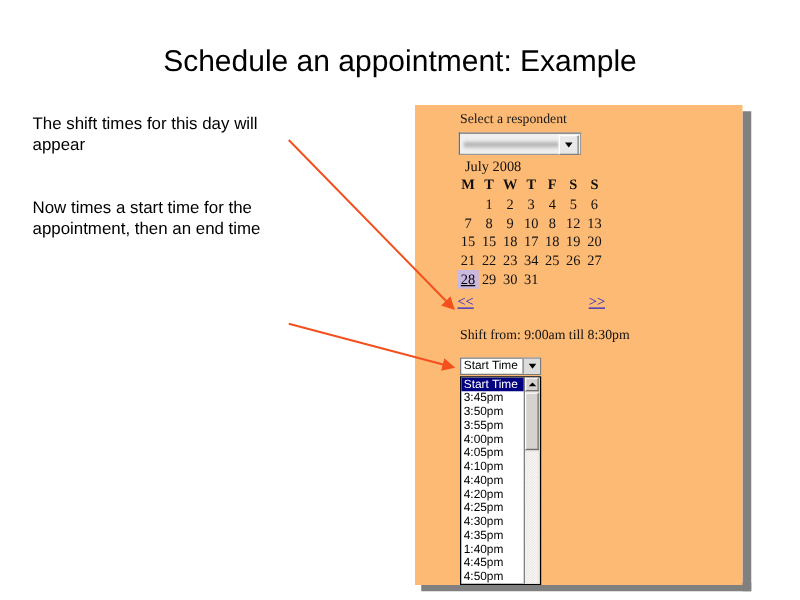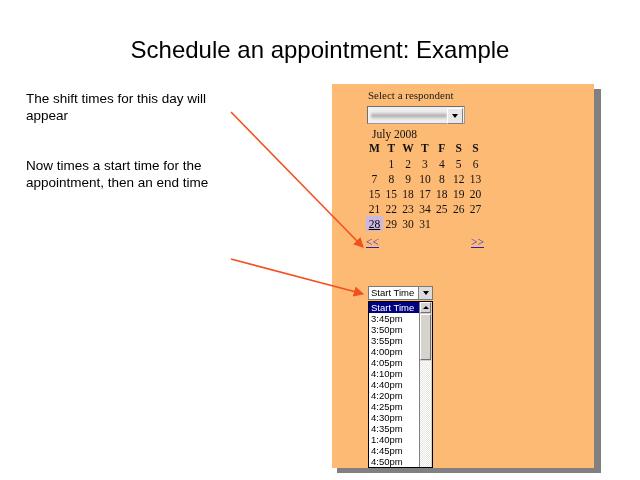--- a/index.html
+++ b/index.html
@@ -390,20 +390,21 @@
           </tr>
         </tbody>
     </table>
   </div>
 
   <div id="cal-nav">
     <a>&lt;&lt;</a>
     <a>&gt;&gt;</a>
   </div>
 
+  <div id="shift-text">Shift from: 9:00am till 8:30pm</div>
 
   <div id="start-time-combo">
     <span id="start-time-combo-value">Start Time</span>
     <div id="start-time-combo-btn">
       <span class="tri-down"></span>
     </div>
   </div>
 
   <div id="start-time-list">
     <div id="start-time-options">

